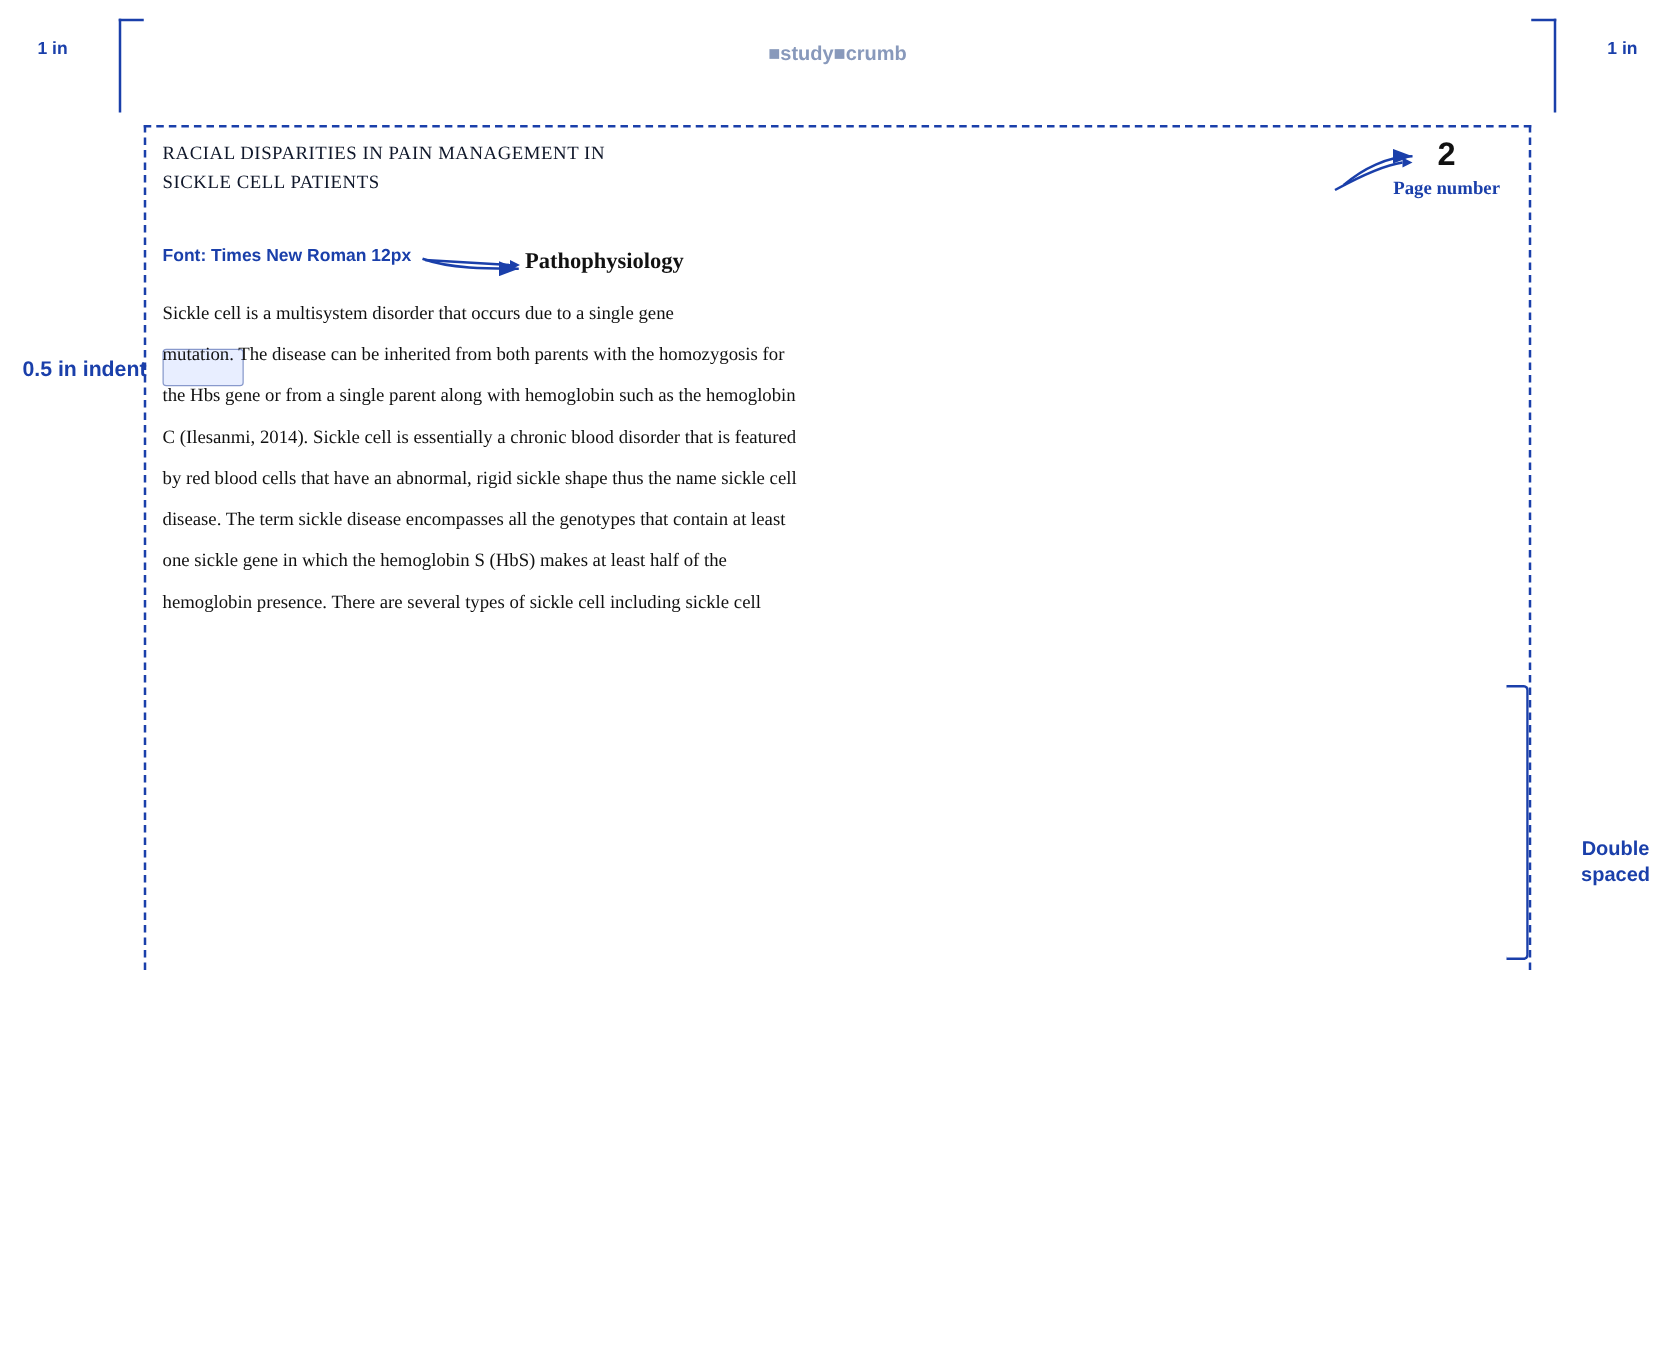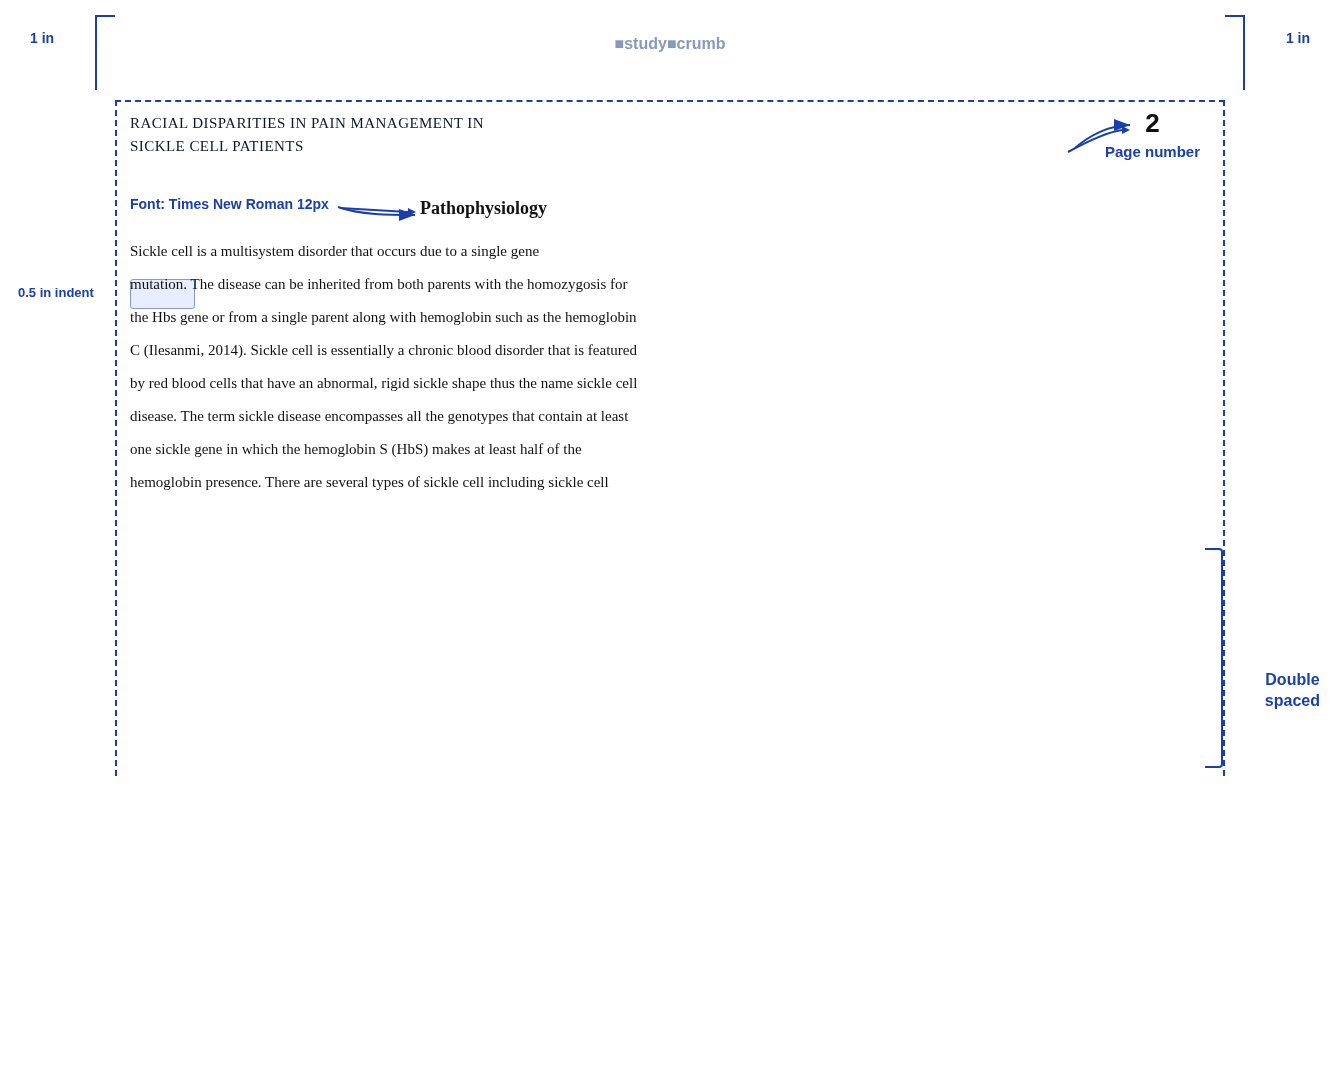--- a/index.html
+++ b/index.html
@@ -123,21 +123,21 @@
 
     .page-number-value {
       font-family: Arial, sans-serif;
       font-size: 26px;
       font-weight: 800;
       color: #111;
     }
 
     .page-number-label {
       color: #1a3faa;
-      font-family: Liberation Sans, sans-serif;
+      font-family: Liberation Serif, serif;
       font-size: 15px;
       font-weight: 700;
       margin-top: 4px;
     }
 
     
     .paper-title {
       position: absolute;
       top: 112px;
       left: 130px;
@@ -171,21 +171,21 @@
       color: #111;
     }
 
     
     .indent-annotation {
       position: absolute;
       top: 285px;
       left: 18px;
       color: #1a3faa;
       font-family: Arial, sans-serif;
-      font-size: 13px;
+      font-size: 17px;
       font-weight: 700;
       text-align: right;
       line-height: 1.3;
     }
 
     
     .indent-bracket {
       position: absolute;
       top: 279px;
       left: 130px;

